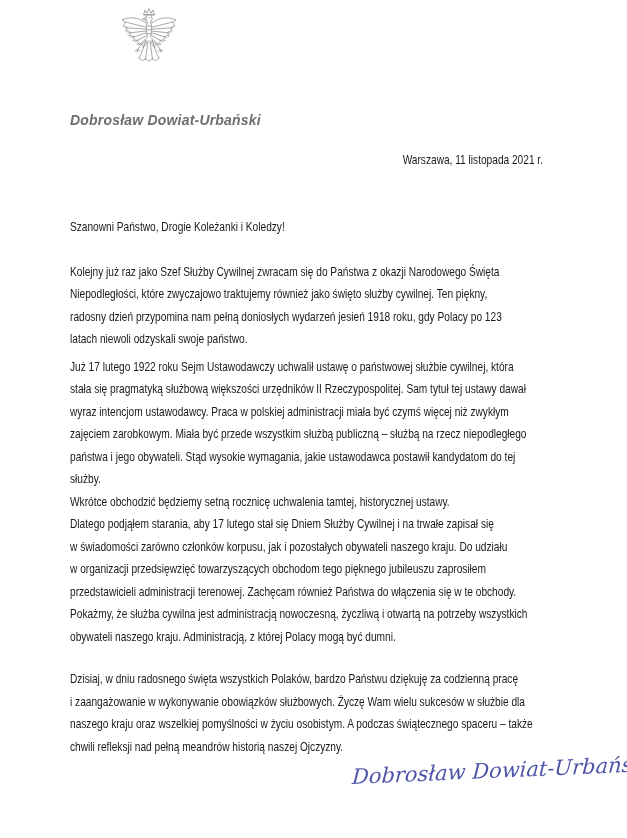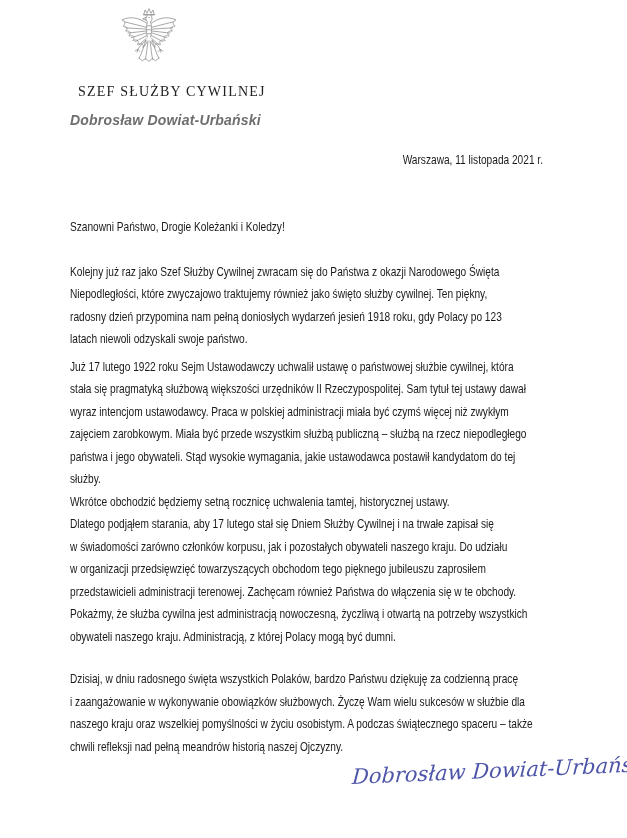--- a/index.html
+++ b/index.html
@@ -123,21 +123,20 @@
       <path d="M55 32 L87 24 M55 35 L86 33 M55 38 L82 41 M55 41 L77 48 M54 45 L71 54 M54 49 L65 59"></path>
 
       <path d="M46 52 C41 56 36 60 33 66 M33 66 l-4 2 M33 66 l-1 4 M33 66 l3 3"></path>
       <path d="M54 52 C59 56 64 60 67 66 M67 66 l4 2 M67 66 l1 4 M67 66 l-3 3"></path>
 
       <path d="M45 52 C42 62 39 72 35 79 M48.5 53 C47 64 46 74 44.5 81 M51.5 53 C53 64 54 74 55.5 81 M55 52 C58 62 61 72 65 79"></path>
       <path d="M35 79 L40 83 L45 79.5 L50 84 L55 79.5 L60 83 L65 79"></path>
     </g>
   </svg>
 
-  <div class="office-title">SZEF SŁUŻBY CYWILNEJ</div>
   <div class="official-name">Dobrosław Dowiat-Urbański</div>
 
   <div class="dateline">Warszawa, 11 listopada 2021 r.</div>
 
   <div class="letter-body">
     <p class="salutation">Szanowni Państwo, Drogie Koleżanki i Koledzy!</p>
     <p class="para-1">Kolejny już raz jako Szef Służby Cywilnej zwracam się do Państwa z okazji Narodowego Święta
 Niepodległości, które zwyczajowo traktujemy również jako święto służby cywilnej. Ten piękny,
 radosny dzień przypomina nam pełną doniosłych wydarzeń jesień 1918 roku, gdy Polacy po 123
 latach niewoli odzyskali swoje państwo.</p>

